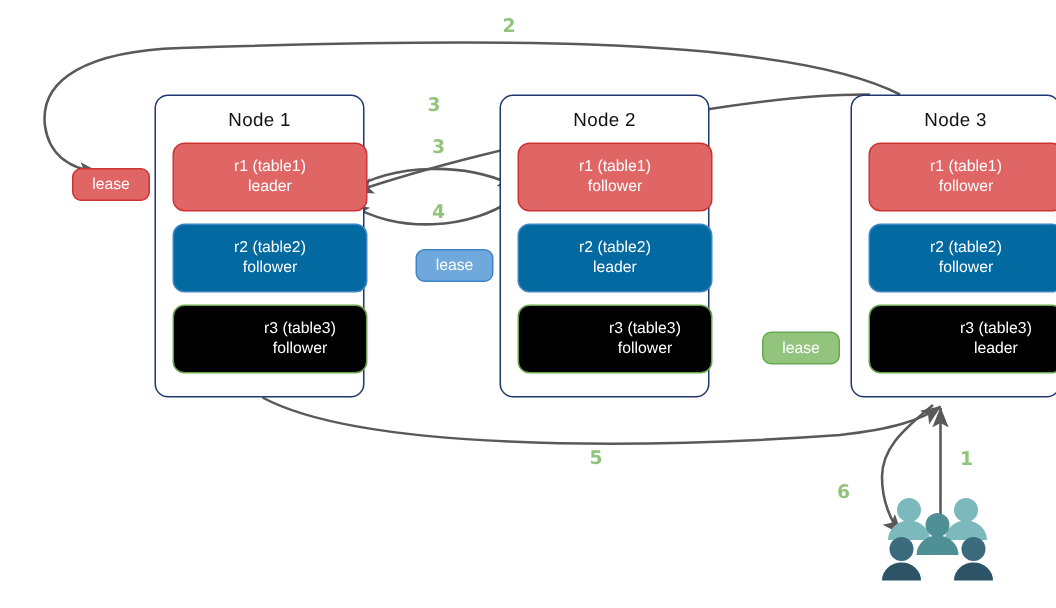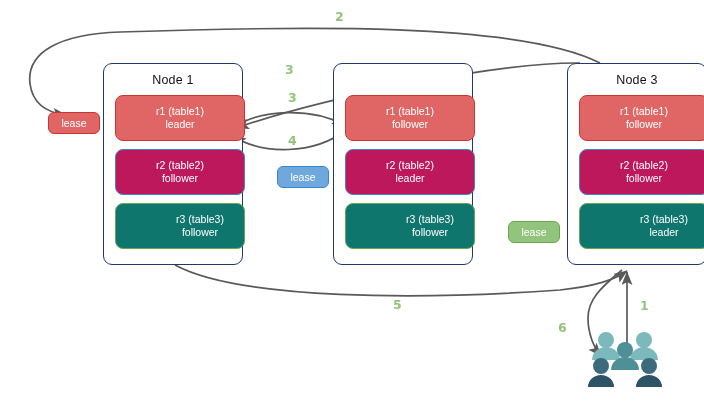--- a/index.html
+++ b/index.html
@@ -6,22 +6,22 @@
   body{width:704px;height:405px;background:#ffffff;font-family:"Liberation Sans",sans-serif;overflow:hidden;position:relative;}
   #stage{position:absolute;left:0;top:0;width:704px;height:405px;}
   #edges{position:absolute;left:0;top:0;width:704px;height:405px;pointer-events:none;}
   .node{position:absolute;background:#ffffff;border:1.6px solid #20386b;border-radius:9px;box-sizing:border-box;}
   .node-title{position:absolute;left:0;right:0;top:9px;text-align:center;font-size:12.5px;font-weight:normal;color:#111111;letter-spacing:.2px;}
   .rep{position:absolute;left:11px;width:130px;height:46px;border-radius:8px;box-sizing:border-box;
        display:flex;flex-direction:column;align-items:center;justify-content:center;
        color:#ffffff;font-size:10.5px;line-height:13px;text-align:center;}
   .rep span{display:block;}
   .rep.red{background:#e06666;border:1.6px solid #cc3333;}
-  .rep.blue{background:#be185d;border:1.6px solid #3d85c6;}
-  .rep.green{background:#0f766e;border:1.6px solid #6aa84f;padding-left:40px;}
+  .rep.blue{background:#0369a1;border:1.6px solid #3d85c6;}
+  .rep.green{background:#000000;border:1.6px solid #6aa84f;padding-left:40px;}
   .rep.r1{top:31px;} .rep.r2{top:85px;} .rep.r3{top:139px;}
   .lease{position:absolute;height:22px;border-radius:6px;box-sizing:border-box;display:flex;align-items:center;justify-content:center;color:#ffffff;font-size:10.5px;}
   .lease.red{background:#e06666;border:1.6px solid #cc3333;}
   .lease.blue{background:#6fa8dc;border:1.6px solid #3d85c6;}
   .lease.green{background:#93c47d;border:1.6px solid #6aa84f;}
   .numlabel{position:absolute;color:#93c47d;font-size:12.5px;font-weight:bold;font-family:"DejaVu Sans",sans-serif;}
   #users{position:absolute;left:586px;top:330px;width:82px;height:62px;}
 </style>
 </head>
 <body>
@@ -62,20 +62,21 @@
       <span>r2 (table2)</span>
       <span>follower</span>
     </div>
     <div class="rep green r3">
       <span>r3 (table3)</span>
       <span>follower</span>
     </div>
   </div>
 
   <div class="node" style="left:333px;top:63px;width:140px;height:202px;">
+    <div class="node-title">Node 2</div>
     <div class="rep red r1">
       <span>r1 (table1)</span>
       <span>follower</span>
     </div>
     <div class="rep blue r2">
       <span>r2 (table2)</span>
       <span>leader</span>
     </div>
     <div class="rep green r3">
       <span>r3 (table3)</span>

